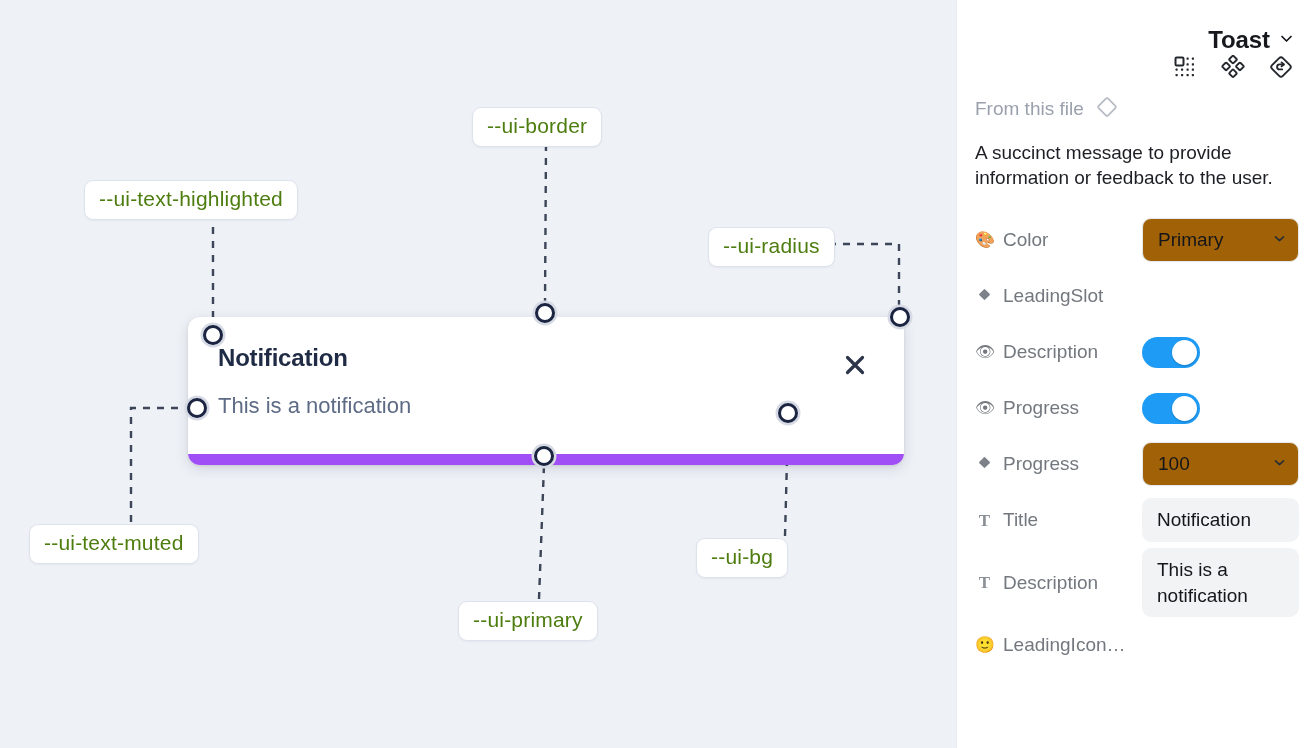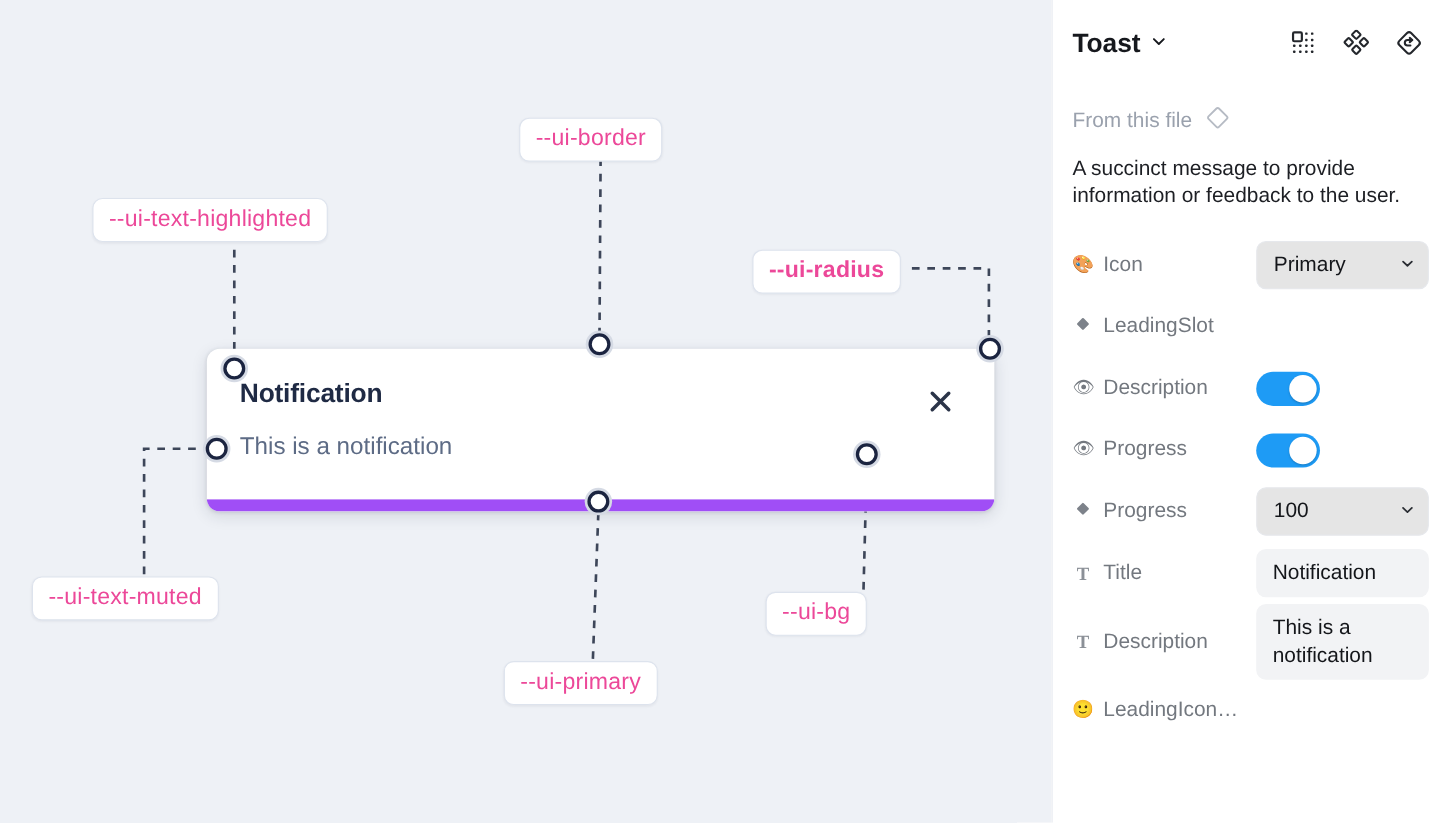--- a/index.html
+++ b/index.html
@@ -53,21 +53,21 @@
   }
 
   
   .chip {
     position: absolute;
     background: #ffffff;
     border: 1.6px solid #dde3ed;
     border-radius: 9px;
     padding: 6px 14px 8px 14px;
     font-size: 21px;
-    color: #ec4899;
+    color: #4d7c0f;
     white-space: nowrap;
     box-shadow: 0 1px 2px rgba(30,41,59,.05);
     letter-spacing: .2px;
   }
 
   
   .handle {
     position: absolute;
     width: 20px; height: 20px;
     border-radius: 50%;
@@ -83,23 +83,24 @@
   
   #panel {
     position: relative;
     width: 356px; height: 748px;
     background: #ffffff;
     border-left: 1px solid #e9ecf1;
     flex: 0 0 356px;
     padding: 0 18px;
   }
   #panel-header {
-    display: flex; align-items: flex-start;
+    display: flex; align-items: flex-end;
     height: 74px;
     padding-top: 26px;
+    flex-direction: column;
   }
   #panel-title-wrap { display: flex; align-items: center; gap: 9px; }
   #panel-title { font-size: 24px; font-weight: 700; color: #16181d; letter-spacing: -0.1px; }
   .chev { display: inline-block; }
   #panel-header-icons { margin-left: auto; display: flex; align-items: center; gap: 22px; }
   .hicon { width: 26px; height: 26px; display: flex; align-items: center; justify-content: center; cursor: pointer; }
 
   #from-file-row {
     display: flex; align-items: center; gap: 10px;
     margin-top: 20px;
@@ -127,21 +128,21 @@
   }
   .picon { width: 19px; display: inline-block; text-align: center; font-size: 16px; line-height: 1; }
   .picon.tserif { font-family: "Liberation Serif", serif; font-weight: 700; font-size: 17px; color: #8b9097; }
   .pdiamond { width: 19px; display:inline-block; text-align:center; }
 
   .control { width: 157px; flex: 0 0 157px; }
   .select {
     height: 44px;
     border: 1.6px solid #e6e8ec;
     border-radius: 9px;
-    background: #e5e5e5;
+    background: #a16207;
     display: flex; align-items: center;
     padding: 0 12px 0 15px;
     font-size: 19px; color: #14161a; font-weight: 400;
     cursor: pointer;
   }
   .select .sval { flex: 1; overflow: hidden; white-space: nowrap; }
   .select .sicon { margin-right: 8px; display: flex; align-items: center; }
   .select .schev { color: #2a2d33; font-size: 14px; margin-left: 4px; }
 
   .textfield {
@@ -205,21 +206,21 @@
 
     <div class="handle" style="left:203px; top:325px;"></div>
     <div class="handle" style="left:535px; top:303px;"></div>
     <div class="handle" style="left:890px; top:307px;"></div>
     <div class="handle" style="left:187px; top:398px;"></div>
     <div class="handle" style="left:534px; top:446px;"></div>
     <div class="handle" style="left:778px; top:403px;"></div>
 
     <div class="chip" style="left:84px;  top:180px;">--ui-text-highlighted</div>
     <div class="chip" style="left:472px; top:107px;">--ui-border</div>
-    <div class="chip" style="left:684px; top:227px;font-weight:bold;">--ui-radius</div>
+    <div class="chip" style="left:708px; top:227px;">--ui-radius</div>
     <div class="chip" style="left:458px; top:601px;">--ui-primary</div>
     <div class="chip" style="left:29px;  top:524px;">--ui-text-muted</div>
     <div class="chip" style="left:696px; top:538px;">--ui-bg</div>
   </div>
 
   <div id="panel">
 
     <div id="panel-header">
       <div id="panel-title-wrap">
         <span id="panel-title">Toast</span>
@@ -279,21 +280,21 @@
       </span>
     </div>
 
     <div id="panel-desc">A succinct message to provide information or feedback to the user.</div>
 
     <div id="props">
 
       <div class="prow">
         <div class="plabel">
           <span class="picon">🎨</span>
-          <span>Icon</span>
+          <span>Color</span>
         </div>
         <div class="control">
           <div class="select">
             <span class="sval">Primary</span>
             <span class="schev">
               <svg width="13" height="13" viewBox="0 0 13 13">
                   <path d="M2.5 4.8 L6.5 8.6 L10.5 4.8" fill="none" stroke="#2a2d33" stroke-width="1.6" stroke-linecap="round" stroke-linejoin="round"></path>
                 </svg>
             </span>
           </div>

